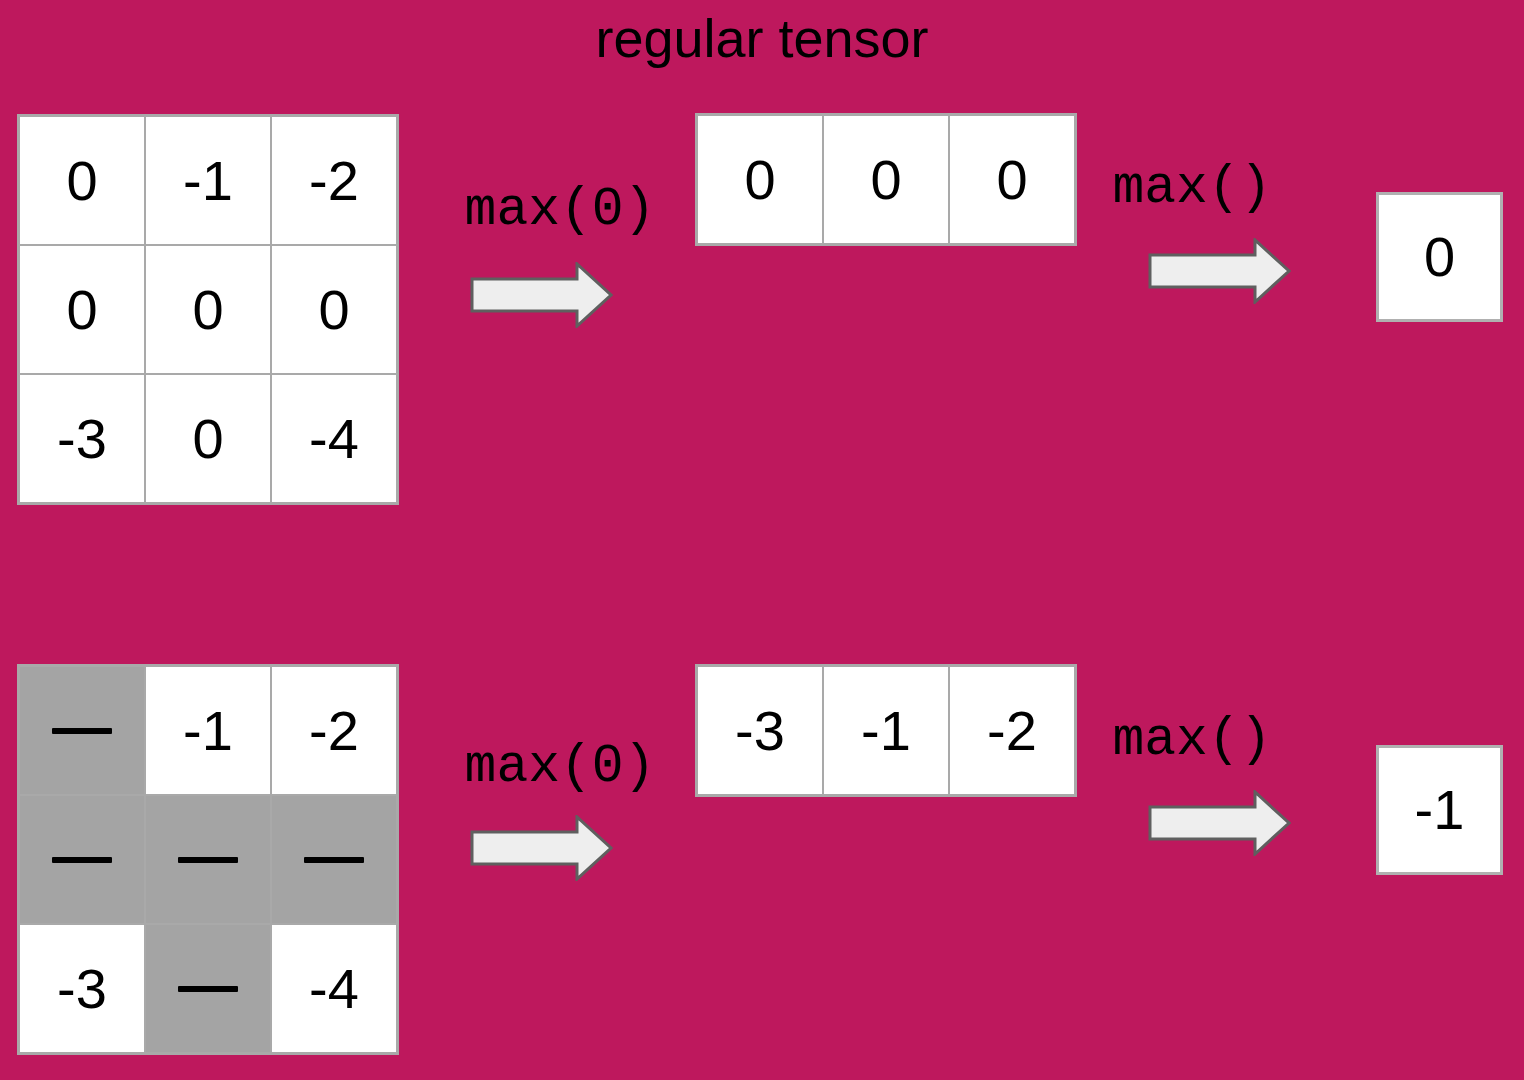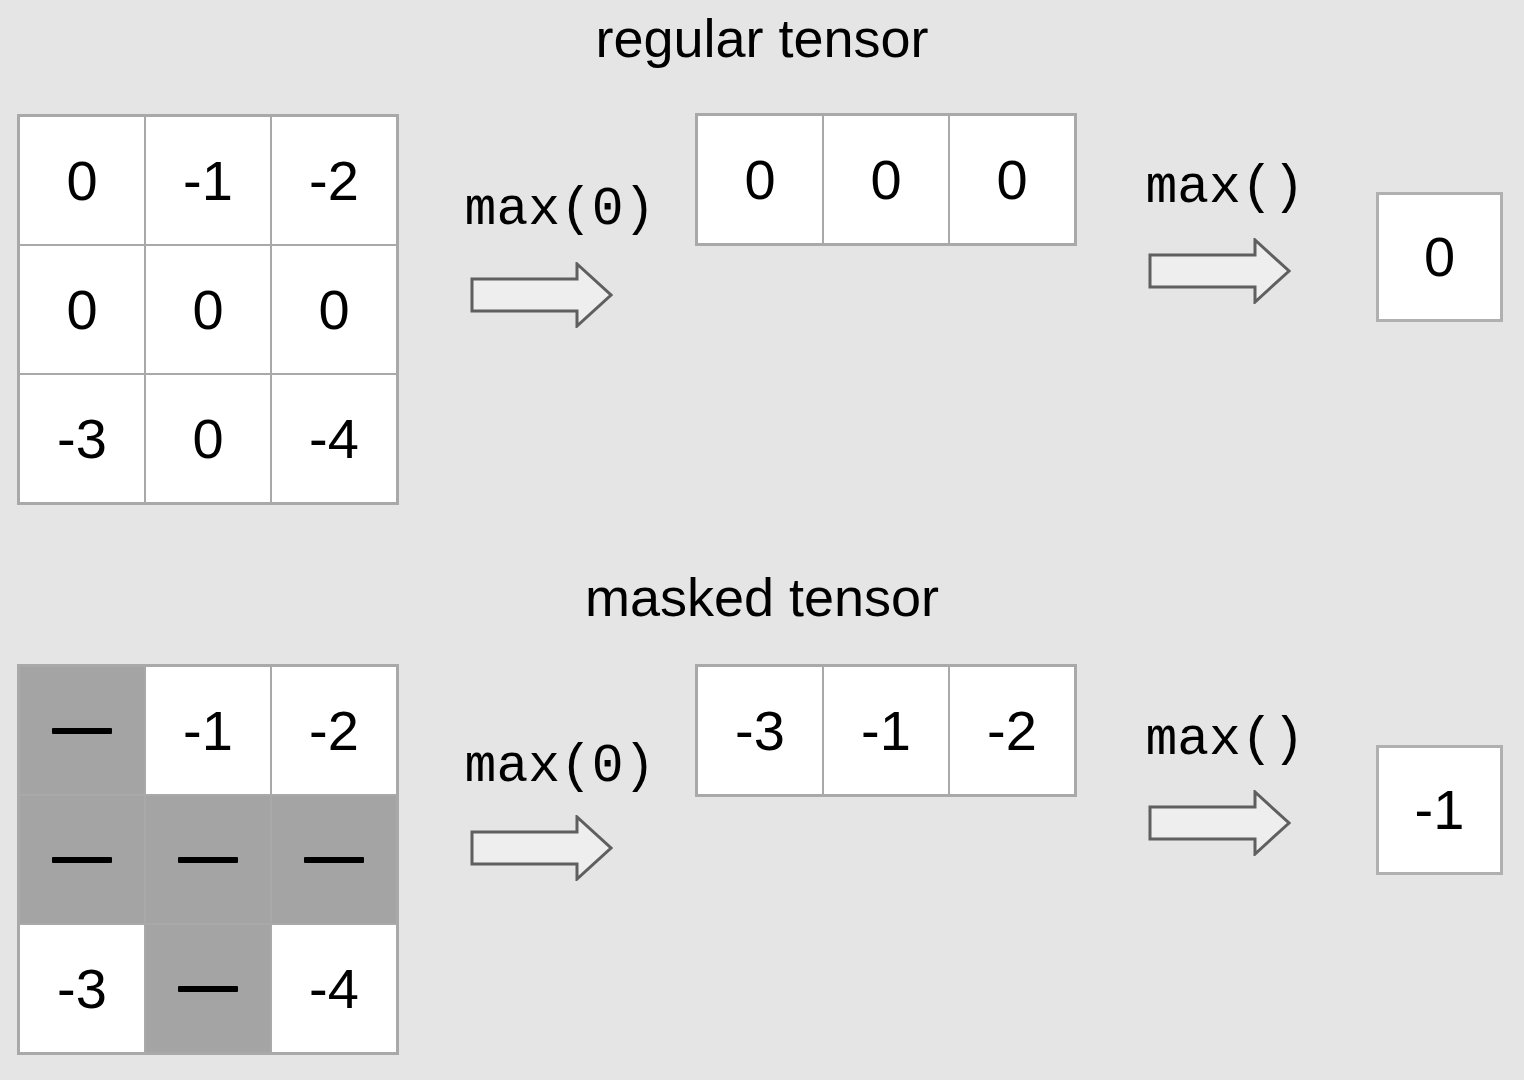--- a/index.html
+++ b/index.html
@@ -1,19 +1,19 @@
 <!DOCTYPE html>
 <html><head>
 <meta charset="utf-8">
 <style>
   html,body{margin:0;padding:0;background:#ffffff;}
   .stage{
     position:relative;
     width:1524px;height:1080px;
-    background:#e5e5e5;
+    background:#be185d;
     font-family:"Liberation Sans", sans-serif;
     color:#000;
     overflow:hidden;
   }
   .section{position:absolute;left:0;width:1524px;height:540px;}
   .section--regular{top:0;}
   .section--masked{top:552px;}
 
   .diagram-title{
     position:absolute;left:0;top:7px;width:1524px;
@@ -59,21 +59,21 @@
   
   .op-label{
     position:absolute;
     font-family:"Liberation Mono", monospace;
     font-size:53px;line-height:53px;
     white-space:nowrap;
     text-align:center;
   }
   .op-label--dim{left:460px;width:200px;top:184px;}
   .section--masked .op-label--dim{top:189px;}
-  .op-label--all{left:1125px;width:200px;top:162px;}
+  .op-label--all{left:1092px;width:200px;top:162px;}
 
   
   .arrow{position:absolute;width:143px;height:66px;}
   .arrow--dim{left:470px;top:262px;}
   .section--masked .arrow--dim{top:263px;}
   .arrow--all{left:1148px;top:238px;}
   .arrow svg{display:block;width:143px;height:66px;}
 </style>
 </head>
 <body>
@@ -138,21 +138,20 @@
           <polygon points="2,17 107,17 107,2 141,33 107,64 107,49 2,49" fill="#eeeeee" stroke="#5f5f5f" stroke-width="3" stroke-linejoin="miter"></polygon>
         </svg>
     </div>
 
     <div class="result-cell">
         <span class="val">0</span>
       </div>
   </div>
 
   <div class="section section--masked">
-    <div class="diagram-title">masked tensor</div>
 
     <div class="tgrid tgrid--matrix">
       <div class="cell masked">
           <span class="dash"></span>
         </div>
       <div class="cell">
           <span class="val">-1</span>
         </div>
       <div class="cell">
           <span class="val">-2</span>

